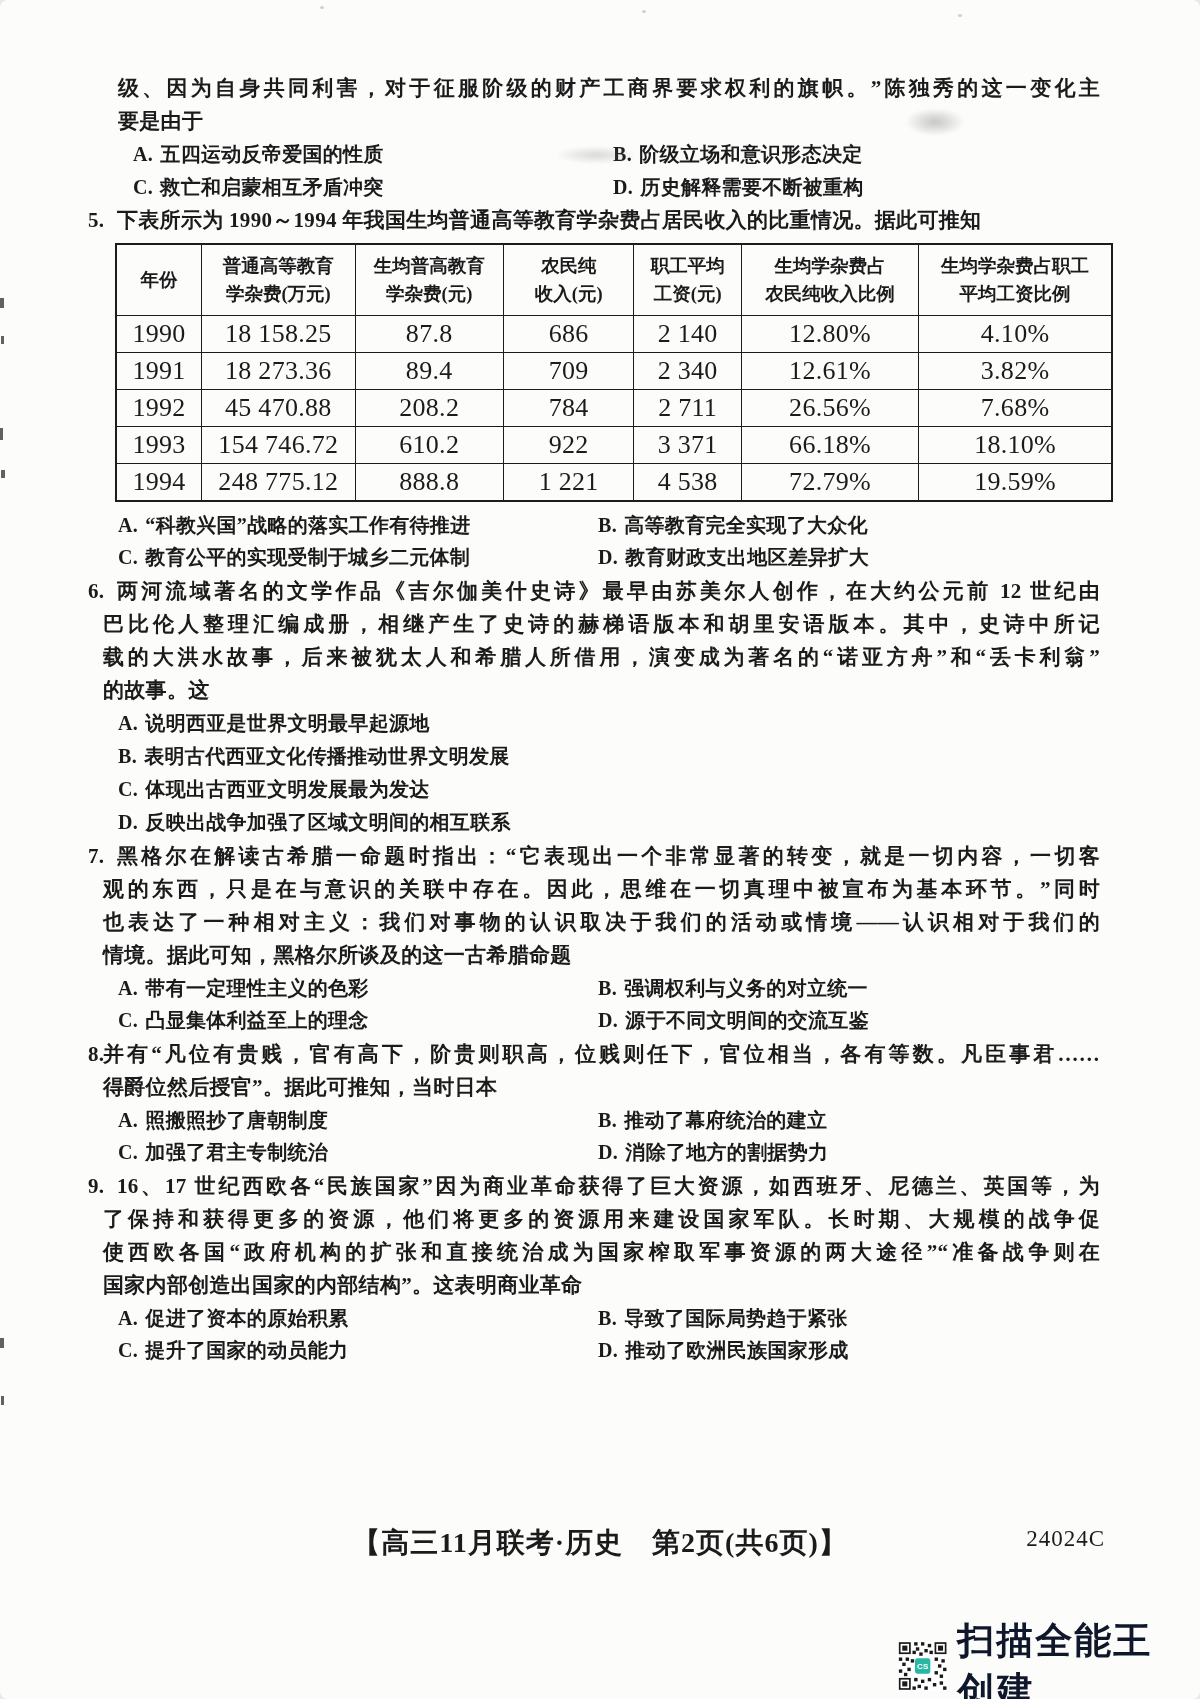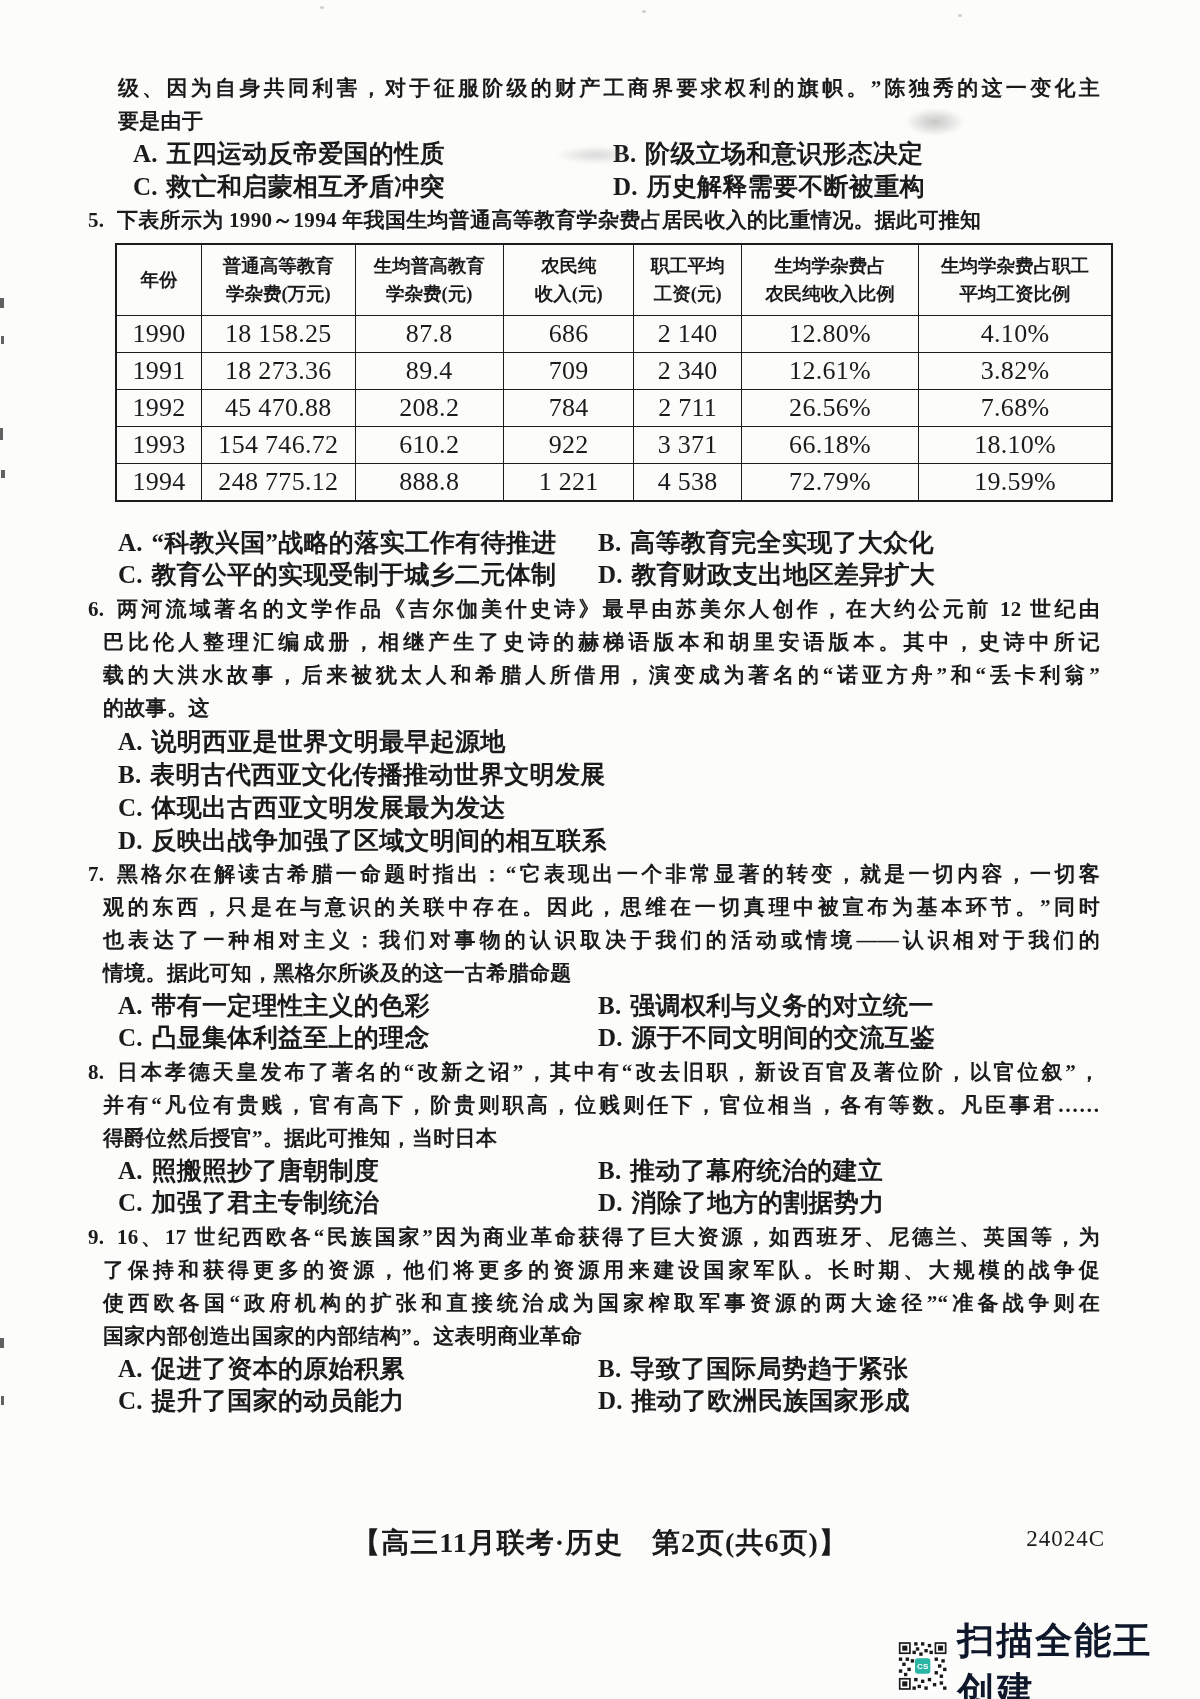--- a/index.html
+++ b/index.html
@@ -1,38 +1,39 @@
 <!DOCTYPE html>
 <html><head>
 <meta charset="utf-8">
 <style>
   * { margin:0; padding:0; box-sizing:border-box; }
   html,body { background:#e9e9e9; }
   .page {
     position:relative; width:1200px; height:1699px; margin:0 auto;
     background:#fcfcfb; color:#1b1b1b; overflow:hidden;
     font-family:"Liberation Serif","DejaVu Serif",serif;
+    border-radius:8px;
   }
   .content { position:absolute; top:72px; left:103px; width:997px; }
 
   .question { margin-bottom:1px; }
   .question.indent-all { margin-left:15px; width:982px; }
 
   .stem-line { position:relative; font-size:21px; line-height:33px; font-weight:600; letter-spacing:.3px; }
   .stem-line.just { text-align:justify; text-align-last:justify; }
   .stem-line.first .txt { padding-left:14px; }
   .question.indent-all .stem-line.first .txt { padding-left:0; }
   .qnum { position:absolute; left:-15px; top:0; font-weight:600; }
 
-  .qtable { border-collapse:collapse; width:998px; margin:6px 0 25px 12px; table-layout:fixed; border:2.2px solid #1c1c1c; }
+  .qtable { border-collapse:collapse; width:998px; margin:6px 0 7px 12px; table-layout:fixed; border:2.2px solid #1c1c1c; }
   .qtable th, .qtable td { border:1.6px solid #1c1c1c; text-align:center; vertical-align:middle; }
   .qtable th { font-size:18.5px; font-weight:600; line-height:28px; padding:7px 2px; white-space:pre-line; }
   .qtable td { font-size:26px; font-weight:500; height:37px; letter-spacing:.3px; }
 
-  .options { margin-left:15px; font-size:25px; font-weight:600; letter-spacing:.3px; }
+  .options { margin-left:15px; font-size:20px; font-weight:600; letter-spacing:.3px; }
   .options.grid { display:grid; grid-template-columns:480px 1fr; }
   .options.grid .option { line-height:32.5px; }
   .options.list .option { line-height:33px; }
   .olabel { padding-right:2px; }
 
   .footer { position:absolute; top:1524px; left:0; width:1200px; text-align:center; }
   .footer-center { font-size:28px; font-weight:700; letter-spacing:1px; }
   .paper-code { position:absolute; top:1526px; right:95px; font-size:23px; font-weight:500; letter-spacing:1px; }
 
   .scanner { position:absolute; left:898px; top:1616px; display:flex; align-items:center; gap:10px; }
@@ -165,21 +166,21 @@
         <div class="stem-line just"><span class="txt">也表达了一种相对主义：我们对事物的认识取决于我们的活动或情境——认识相对于我们的</span></div>
         <div class="stem-line"><span class="txt">情境。据此可知，黑格尔所谈及的这一古希腊命题</span></div>
         <div class="options grid">
           <div class="option"><span class="olabel">A.</span><span> 带有一定理性主义的色彩</span></div>
           <div class="option"><span class="olabel">B.</span><span> 强调权利与义务的对立统一</span></div>
           <div class="option"><span class="olabel">C.</span><span> 凸显集体利益至上的理念</span></div>
           <div class="option"><span class="olabel">D.</span><span> 源于不同文明间的交流互鉴</span></div>
         </div>
       </div>
       <div class="question">
-        <div class="stem-line just first"><span class="qnum">8.</span><span class="txt">日本孝德天皇发布了著名的“改新之诏”，其中有“改去旧职，新设百官及著位阶，以官位叙”，</span></div>
+        <div class="stem-line just first"><span class="qnum">8.</span></div>
         <div class="stem-line just"><span class="txt">并有“凡位有贵贱，官有高下，阶贵则职高，位贱则任下，官位相当，各有等数。凡臣事君……</span></div>
         <div class="stem-line"><span class="txt">得爵位然后授官”。据此可推知，当时日本</span></div>
         <div class="options grid">
           <div class="option"><span class="olabel">A.</span><span> 照搬照抄了唐朝制度</span></div>
           <div class="option"><span class="olabel">B.</span><span> 推动了幕府统治的建立</span></div>
           <div class="option"><span class="olabel">C.</span><span> 加强了君主专制统治</span></div>
           <div class="option"><span class="olabel">D.</span><span> 消除了地方的割据势力</span></div>
         </div>
       </div>
       <div class="question">

